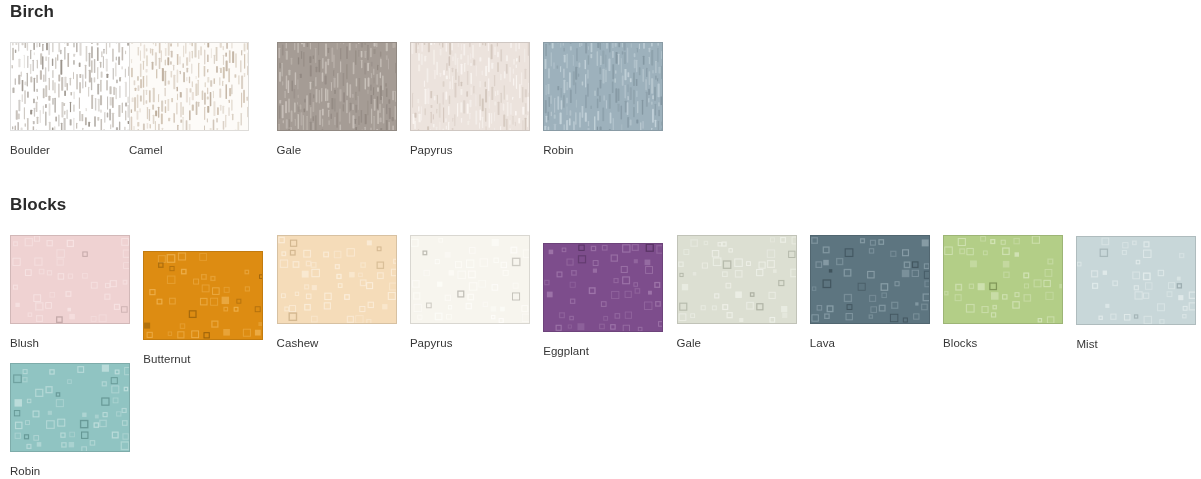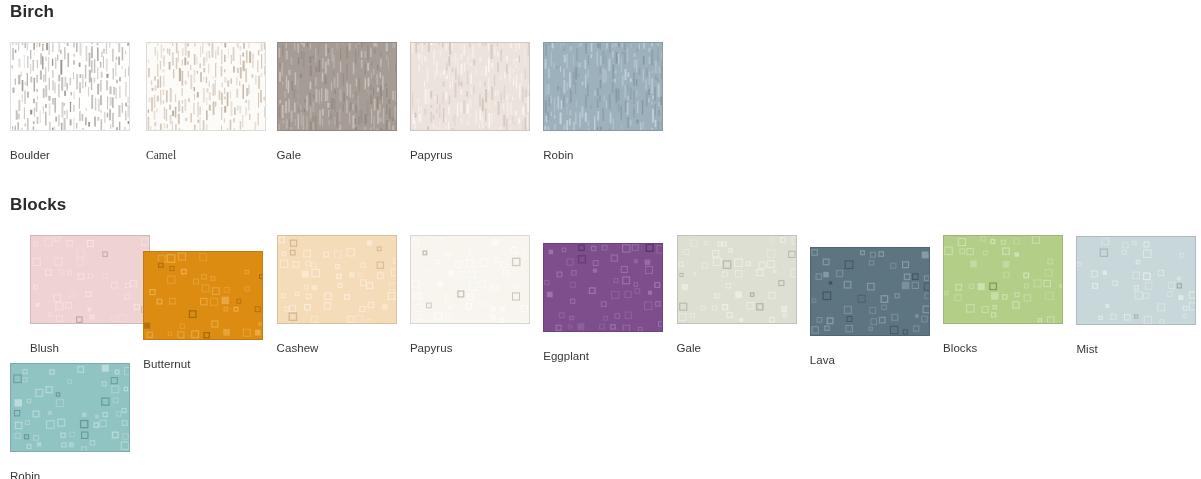--- a/index.html
+++ b/index.html
@@ -57,21 +57,21 @@
   }
   .swatch-tile .tex {
     position: absolute;
     inset: 0;
     width: 100%;
     height: 100%;
     display: block;
   }
   .swatch-label {
     margin-left: 10px;
-    margin-top: 17px;
+    margin-top: 12px;
     font-size: 11.5px;
     line-height: 14px;
     color: #363636;
     white-space: nowrap;
     letter-spacing: 0.05px;
   }
   
   #birch-heading { top: 2px; }
   #birch-grid { top: 42px; }
   
@@ -307,21 +307,21 @@
               <rect x="118.15" y="-6.70" width="1.79" height="9.62" rx="0.5" fill="#8d857c" opacity="0.73"></rect>
               <rect x="119.10" y="24.04" width="1.32" height="9.73" rx="0.5" fill="#b5ada4" opacity="0.67"></rect>
               <rect x="118.53" y="54.74" width="1.16" height="6.97" rx="0.5" fill="#b5ada4" opacity="0.50"></rect>
               <rect x="118.54" y="63.28" width="1.25" height="13.08" rx="0.5" fill="#b5ada4" opacity="0.52"></rect>
               <rect x="118.62" y="79.84" width="1.55" height="3.01" rx="0.5" fill="#8d857c" opacity="0.87"></rect>
               <rect x="118.29" y="88.56" width="1.51" height="8.90" rx="0.5" fill="#b5ada4" opacity="0.65"></rect>
             </svg>
           </div>
           <div class="swatch-label">Boulder</div>
         </div>
-        <div class="swatch" style="left: 136px; top: 0px; font-family: Liberation Serif, serif;">
+        <div class="swatch" style="left: 119px; top: 0px;">
           <div class="swatch-tile" style="background: rgb(253, 251, 248);">
             <svg class="tex" xmlns="http://www.w3.org/2000/svg" viewBox="0 0 120 89" preserveAspectRatio="none">
               <rect width="120" height="89" fill="#fdfbf8"></rect>
               <rect x="1.05" y="-12.95" width="2.14" height="13.58" rx="0.5" fill="#cbbcaa" opacity="0.63"></rect>
               <rect x="1.00" y="16.41" width="1.13" height="4.24" rx="0.5" fill="#cbbcaa" opacity="0.36"></rect>
               <rect x="1.17" y="25.37" width="1.63" height="9.75" rx="0.5" fill="#cbbcaa" opacity="0.85"></rect>
               <rect x="1.68" y="55.82" width="1.97" height="4.66" rx="0.5" fill="#cbbcaa" opacity="0.40"></rect>
               <rect x="0.78" y="67.90" width="1.33" height="3.66" rx="0.5" fill="#b2a08c" opacity="0.74"></rect>
               <rect x="0.65" y="75.30" width="1.64" height="14.65" rx="0.5" fill="#cbbcaa" opacity="0.71"></rect>
               <rect x="3.68" y="38.08" width="1.68" height="5.10" rx="0.5" fill="#b2a08c" opacity="0.38"></rect>
@@ -1171,21 +1171,21 @@
             </svg>
           </div>
           <div class="swatch-label">Robin</div>
         </div>
       </div>
   </div>
 
   <div class="section">
     <div class="section-heading" id="blocks-heading">Blocks</div>
     <div class="swatch-grid" id="blocks-grid" style="height: 256px;">
-        <div class="swatch" style="left: 0px; top: 0px; padding-left: 20px;">
+        <div class="swatch" style="left: 0px; top: 0px;">
           <div class="swatch-tile" style="background: rgb(239, 210, 210);">
             <svg class="tex" xmlns="http://www.w3.org/2000/svg" viewBox="0 0 120 89" preserveAspectRatio="none">
               <rect width="120" height="89" fill="#efd2d2"></rect>
               <rect x="2.63" y="6.02" width="3.86" height="3.86" fill="none" stroke="#f7e4e4" stroke-width="1.30" opacity="0.59"></rect>
               <rect x="14.44" y="2.59" width="7.35" height="7.35" fill="none" stroke="#f7e4e4" stroke-width="1.31" opacity="0.58"></rect>
               <rect x="23.85" y="0.09" width="5.22" height="5.22" fill="none" stroke="#f7e4e4" stroke-width="1.01" opacity="0.73"></rect>
               <rect x="36.67" y="4.63" width="5.38" height="5.38" fill="none" stroke="#f7e4e4" stroke-width="1.21" opacity="0.74"></rect>
               <rect x="57.26" y="4.46" width="6.21" height="6.21" fill="none" stroke="#f7e4e4" stroke-width="1.27" opacity="0.91"></rect>
               <rect x="112.61" y="2.61" width="6.88" height="6.88" fill="none" stroke="#f7e4e4" stroke-width="1.07" opacity="0.72"></rect>
               <rect x="123.20" y="0.64" width="7.62" height="7.62" fill="none" stroke="#f7e4e4" stroke-width="0.94" opacity="0.74"></rect>
@@ -1555,21 +1555,21 @@
               <rect x="50.07" y="91.47" width="4.63" height="4.63" fill="none" stroke="#a3a798" stroke-width="1.21" opacity="0.94"></rect>
               <rect x="56.77" y="90.48" width="6.08" height="6.08" fill="none" stroke="#eef0e8" stroke-width="0.90" opacity="0.92"></rect>
               <rect x="82.42" y="94.49" width="4.28" height="4.28" fill="none" stroke="#eef0e8" stroke-width="1.24" opacity="0.78"></rect>
               <rect x="101.88" y="93.35" width="6.88" height="6.88" fill="#eef0e8" opacity="0.53"></rect>
               <rect x="113.06" y="93.74" width="5.50" height="5.50" fill="none" stroke="#eef0e8" stroke-width="1.12" opacity="0.86"></rect>
               <rect x="129.64" y="92.82" width="4.14" height="4.14" fill="none" stroke="#eef0e8" stroke-width="0.91" opacity="0.71"></rect>
             </svg>
           </div>
           <div class="swatch-label">Gale</div>
         </div>
-        <div class="swatch" style="left: 799.8px; top: 12px;">
+        <div class="swatch" style="left: 799.8px; top: 0px;">
           <div class="swatch-tile" style="background: rgb(93, 117, 128);">
             <svg class="tex" xmlns="http://www.w3.org/2000/svg" viewBox="0 0 120 89" preserveAspectRatio="none">
               <rect width="120" height="89" fill="#5d7580"></rect>
               <rect x="0.85" y="1.79" width="5.62" height="5.62" fill="none" stroke="#8ba0a9" stroke-width="1.32" opacity="0.66"></rect>
               <rect x="50.43" y="2.93" width="3.90" height="3.90" fill="none" stroke="#8ba0a9" stroke-width="1.32" opacity="0.81"></rect>
               <rect x="60.50" y="4.36" width="4.95" height="4.95" fill="none" stroke="#8ba0a9" stroke-width="1.18" opacity="0.62"></rect>
               <rect x="69.12" y="3.85" width="4.60" height="4.60" fill="none" stroke="#8ba0a9" stroke-width="1.24" opacity="0.88"></rect>
               <rect x="112.57" y="3.53" width="7.10" height="7.10" fill="#8ba0a9" opacity="0.89"></rect>
               <rect x="12.52" y="11.33" width="5.76" height="5.76" fill="none" stroke="#8ba0a9" stroke-width="1.33" opacity="0.76"></rect>
               <rect x="34.80" y="13.16" width="7.75" height="7.75" fill="none" stroke="#3d5059" stroke-width="1.17" opacity="0.76"></rect>

